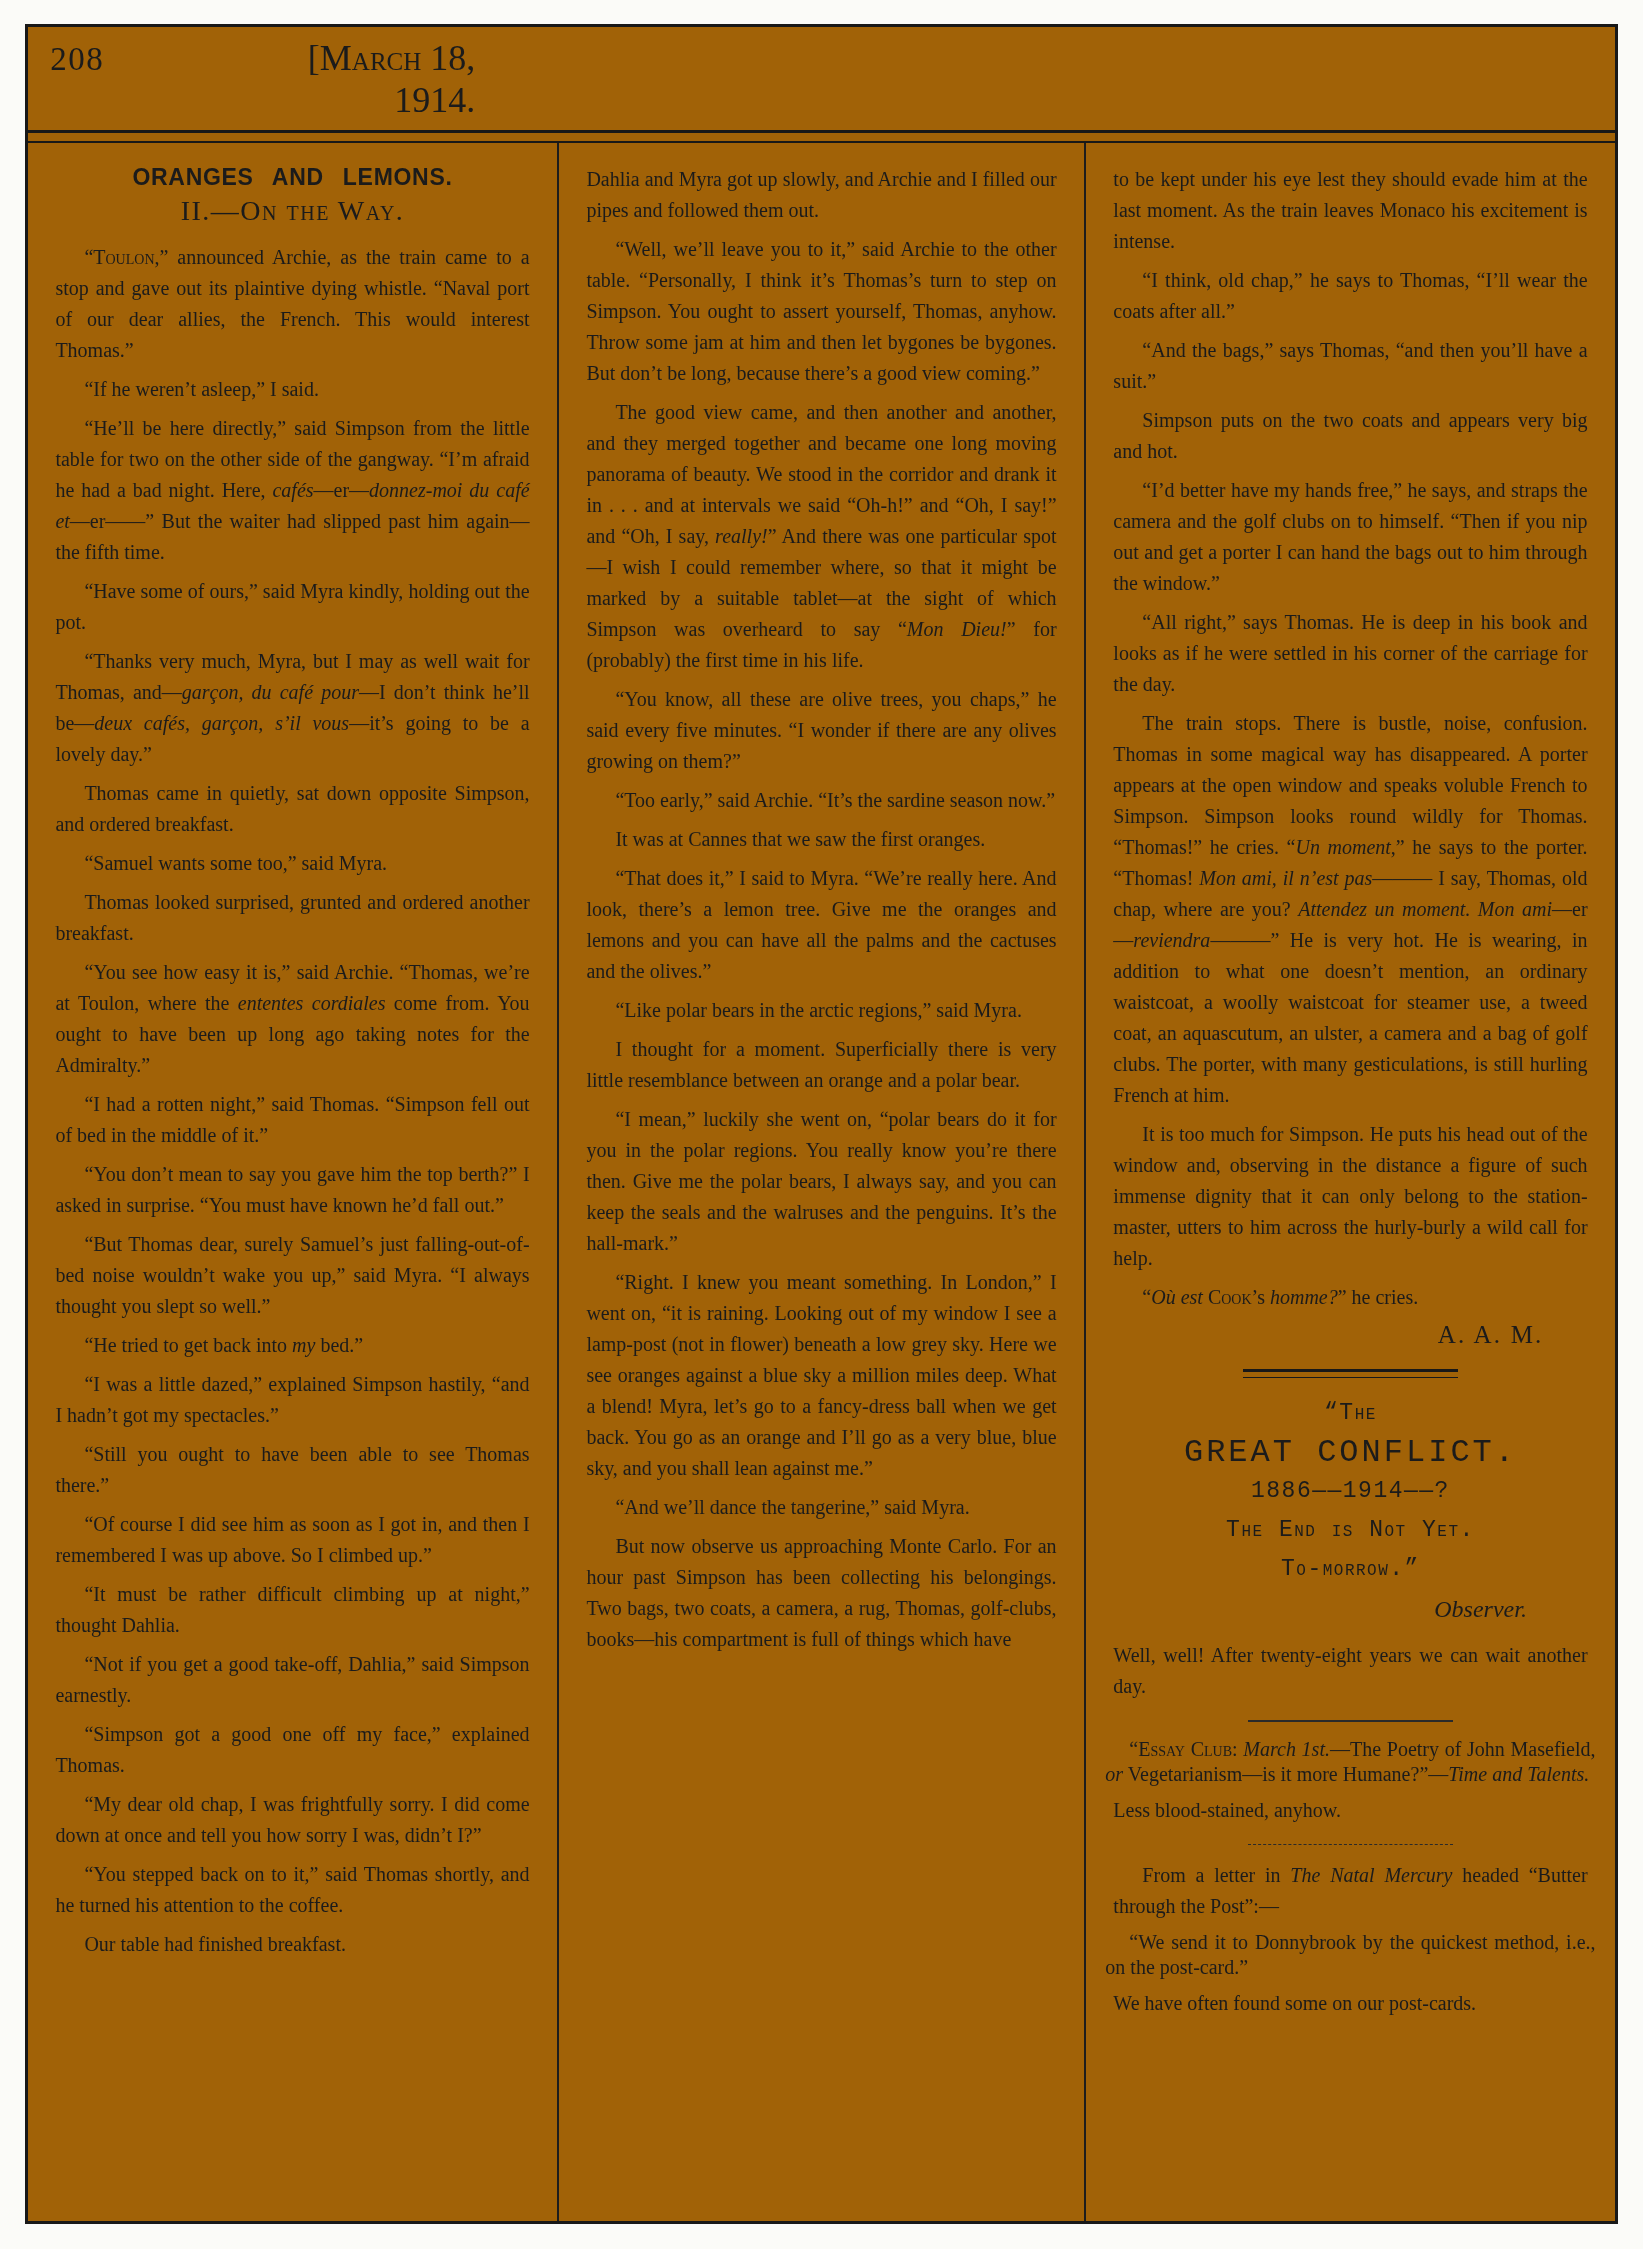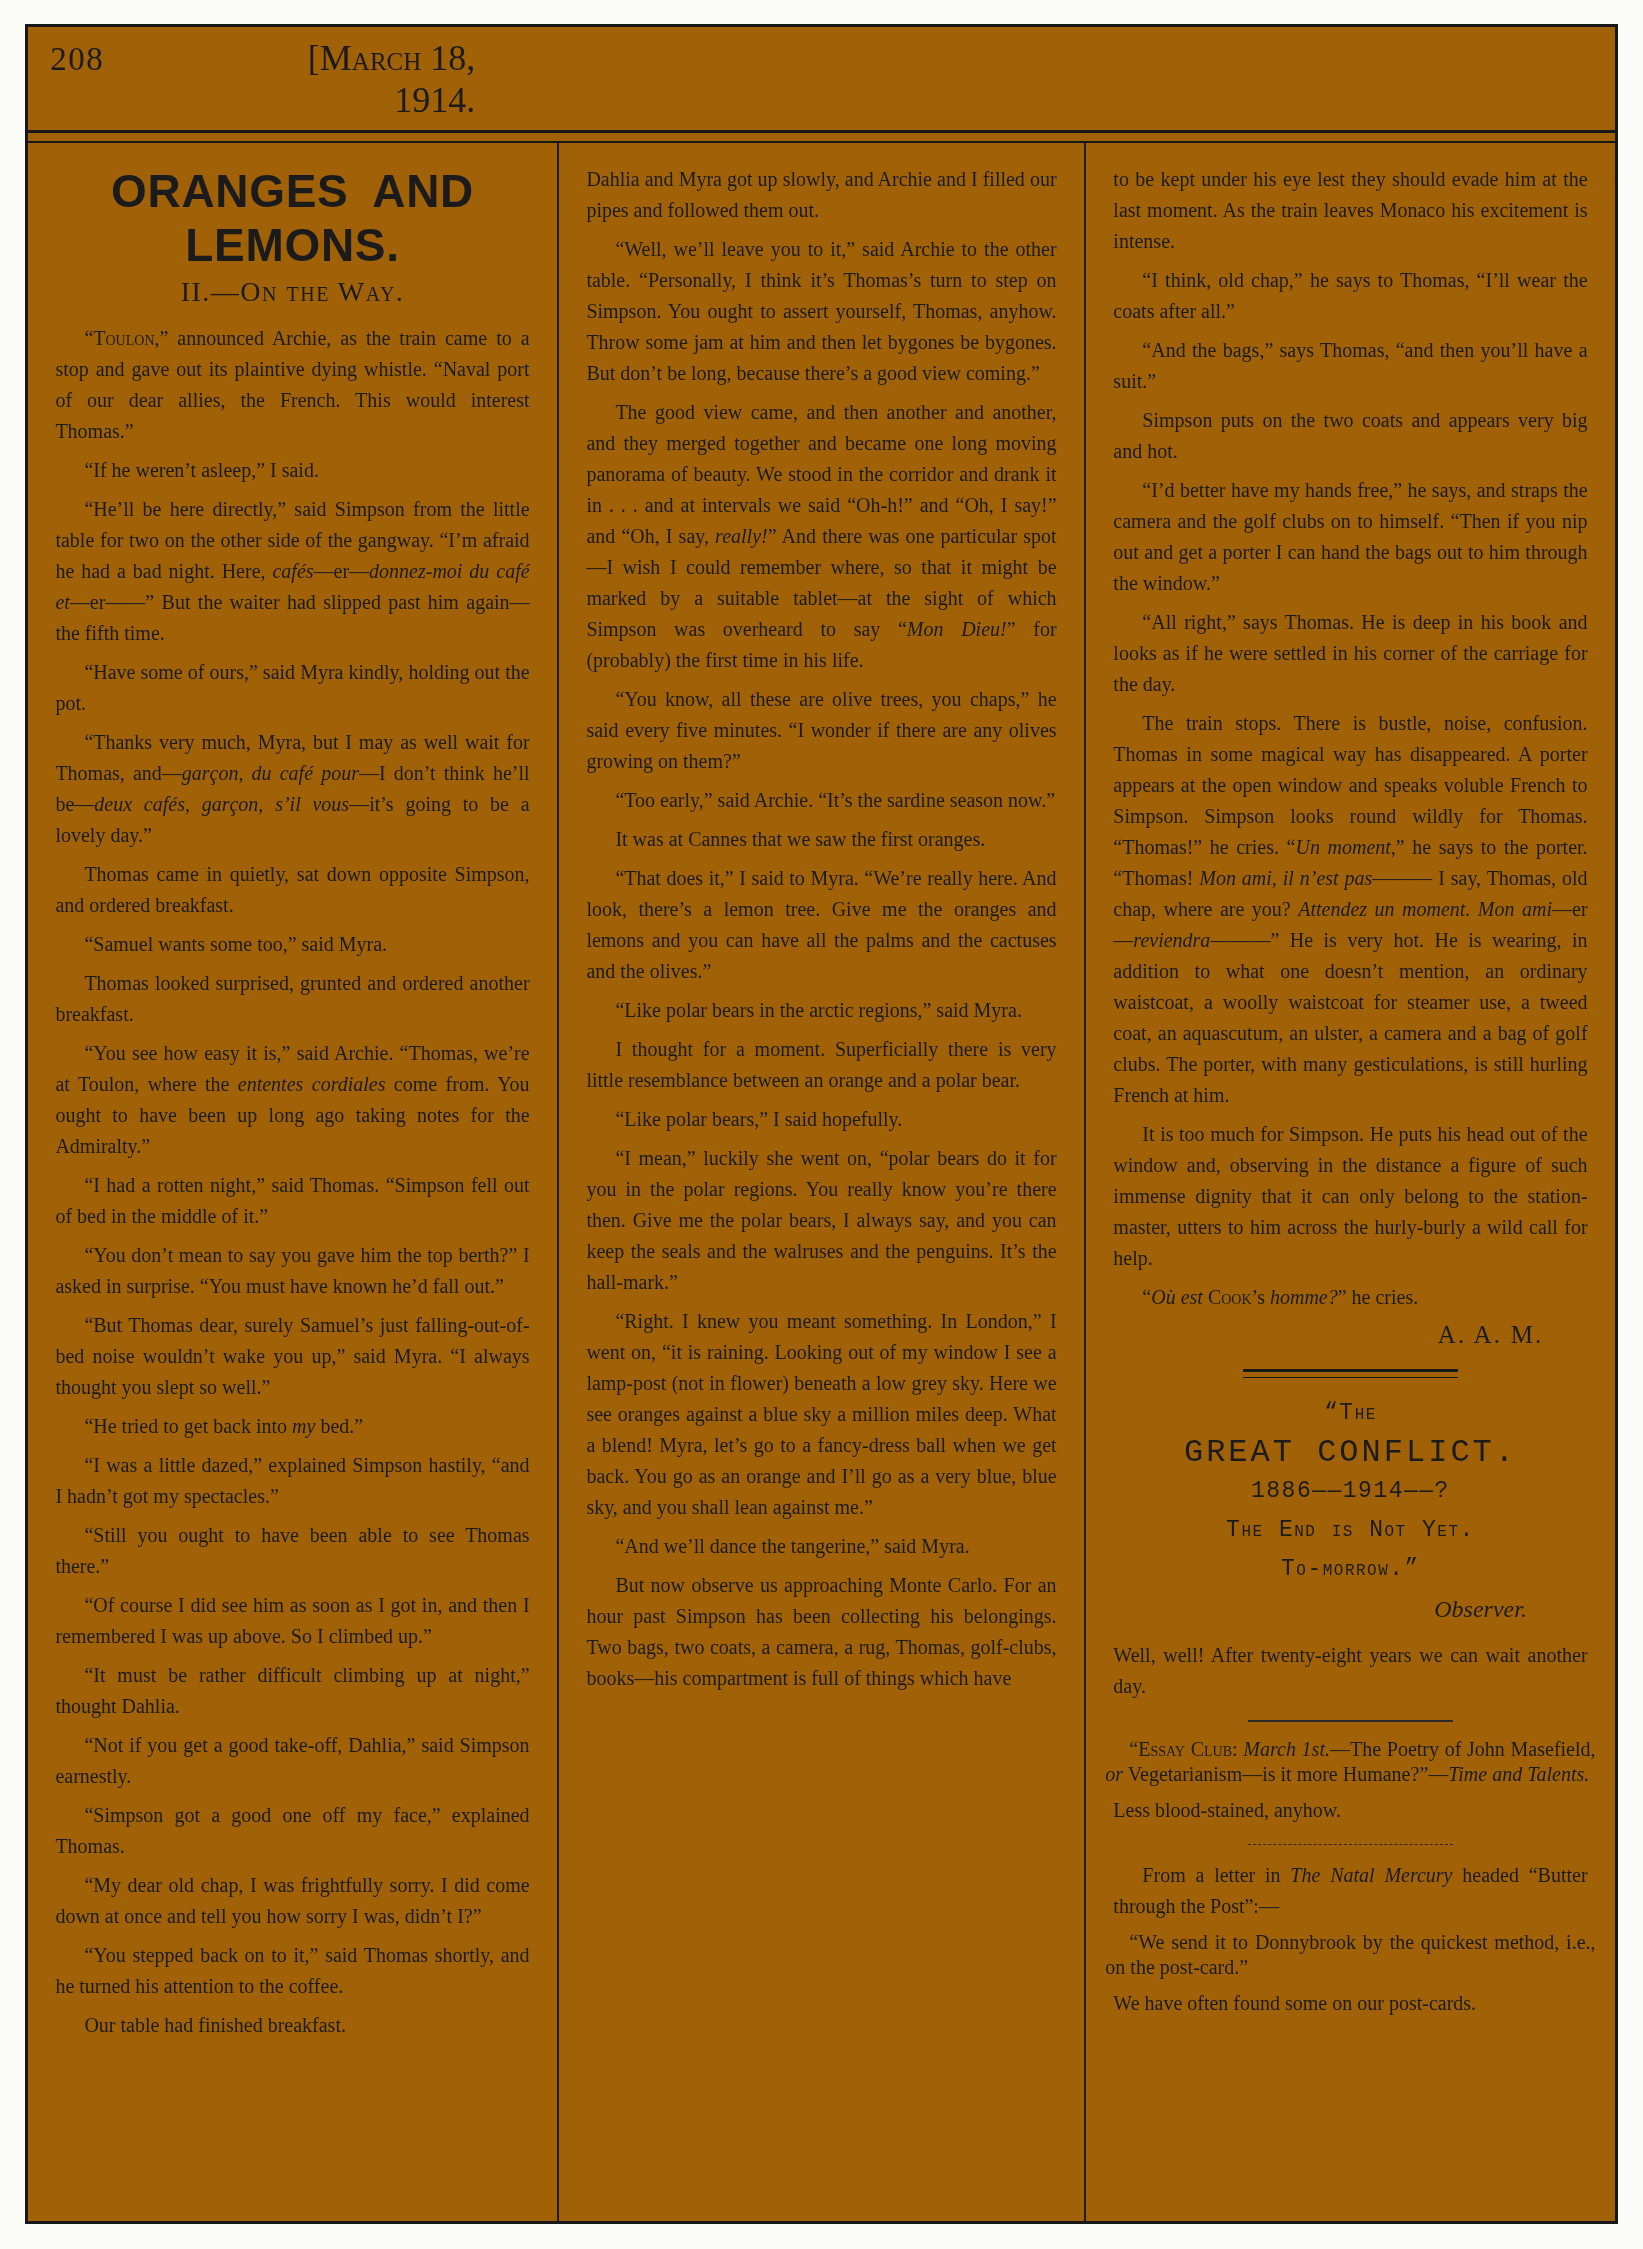--- a/index.html
+++ b/index.html
@@ -49,21 +49,21 @@
     padding: 13.4px 19.4px 15px 19.4px;
   }
   .col.mid {
     border-left: 2.2px solid #1d1d1d;
     border-right: 2.2px solid #1d1d1d;
   }
   .title {
     margin: 7.4px 0 4.5px 0;
     text-align: center;
     font-family: "Liberation Sans", "DejaVu Sans", sans-serif;
-    font-size: 46px; font-weight: bold;
+    font-size: 23px; font-weight: bold;
     letter-spacing: 0.7px; word-spacing: 12px;
   }
   .subtitle {
     margin: 3px 0 15px 0;
     text-align: center;
     font-weight: normal;
     font-size: 28px; letter-spacing: 1.5px;
   }
   p.body-p {
     margin: 8px;
@@ -152,21 +152,20 @@
       <div data-list="columns.middle">
           <p class="body-p flush">Dahlia and Myra got up slowly, and Archie and I filled our pipes and followed them out.</p>
           <p class="body-p">“Well, we’ll leave you to it,” said Archie to the other table.  “Personally, I think it’s Thomas’s turn to step on Simpson.  You ought to assert yourself, Thomas, anyhow.  Throw some jam at him and then let bygones be bygones.  But don’t be long, because there’s a good view coming.”</p>
           <p class="body-p">The good view came, and then another and another, and they merged together and became one long moving panorama of beauty.  We stood in the corridor and drank it in . . . and at intervals we said “Oh-h!” and “Oh, I say!” and “Oh, I say, <i>really!</i>”  And there was one particular spot—I wish I could remember where, so that it might be marked by a suitable tablet—at the sight of which Simpson was overheard to say “<i>Mon Dieu!</i>” for (probably) the first time in his life.</p>
           <p class="body-p">“You know, all these are olive trees, you chaps,” he said every five minutes. “I wonder if there are any olives growing on them?”</p>
           <p class="body-p">“Too early,” said Archie.  “It’s the sardine season now.”</p>
           <p class="body-p">It was at Cannes that we saw the first oranges.</p>
           <p class="body-p">“That does it,” I said to Myra. “We’re really here.  And look, there’s a lemon tree.  Give me the oranges and lemons and you can have all the palms and the cactuses and the olives.”</p>
           <p class="body-p">“Like polar bears in the arctic regions,” said Myra.</p>
           <p class="body-p">I thought for a moment.  Superficially there is very little resemblance between an orange and a polar bear.</p>
-          <p class="body-p">“Like polar bears,” I said hopefully.</p>
           <p class="body-p">“I mean,” luckily she went on, “polar bears do it for you in the polar regions.  You really know you’re there then.  Give me the polar bears, I always say, and you can keep the seals and the walruses and the penguins.  It’s the hall-mark.”</p>
           <p class="body-p">“Right.  I knew you meant something.  In London,” I went on, “it is raining.  Looking out of my window I see a lamp-post (not in flower) beneath a low grey sky.  Here we see oranges against a blue sky a million miles deep.  What a blend!  Myra, let’s go to a fancy-dress ball when we get back.  You go as an orange and I’ll go as a very blue, blue sky, and you shall lean against me.”</p>
           <p class="body-p">“And we’ll dance the tangerine,” said Myra.</p>
           <p class="body-p">But now observe us approaching Monte Carlo.  For an hour past Simpson has been collecting his belongings. Two bags, two coats, a camera, a rug, Thomas, golf-clubs, books—his compartment is full of things which have</p>
         </div>
     </div>
 
     <div class="col">
       <div data-list="columns.right">
           <p class="body-p flush">to be kept under his eye lest they should evade him at the last moment. As the train leaves Monaco his excitement is intense.</p>

